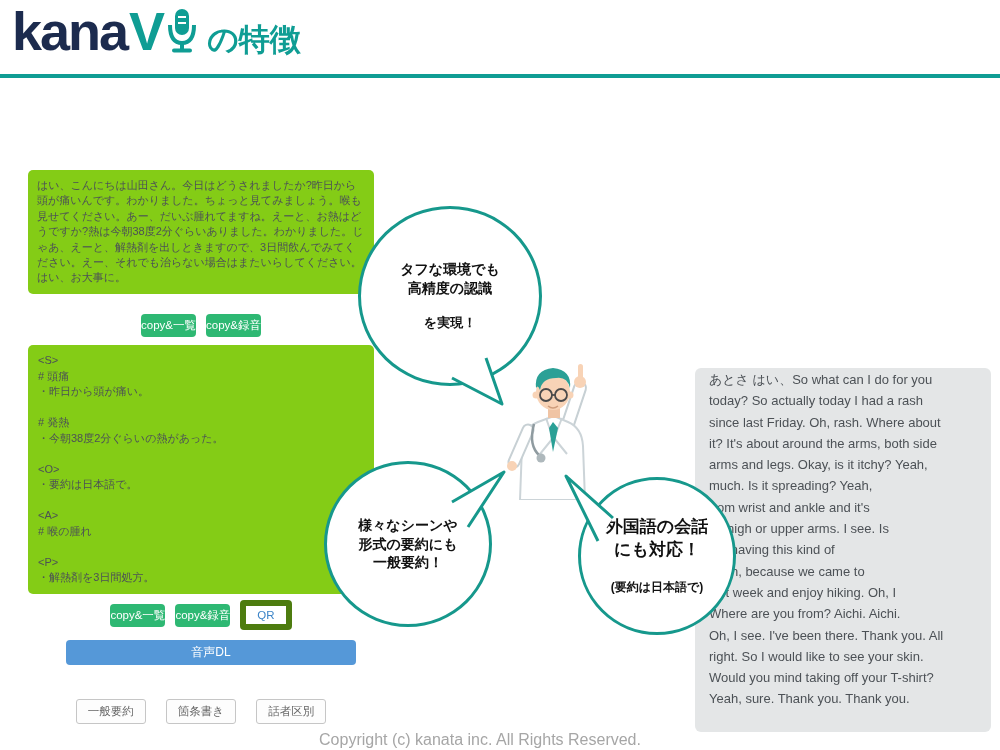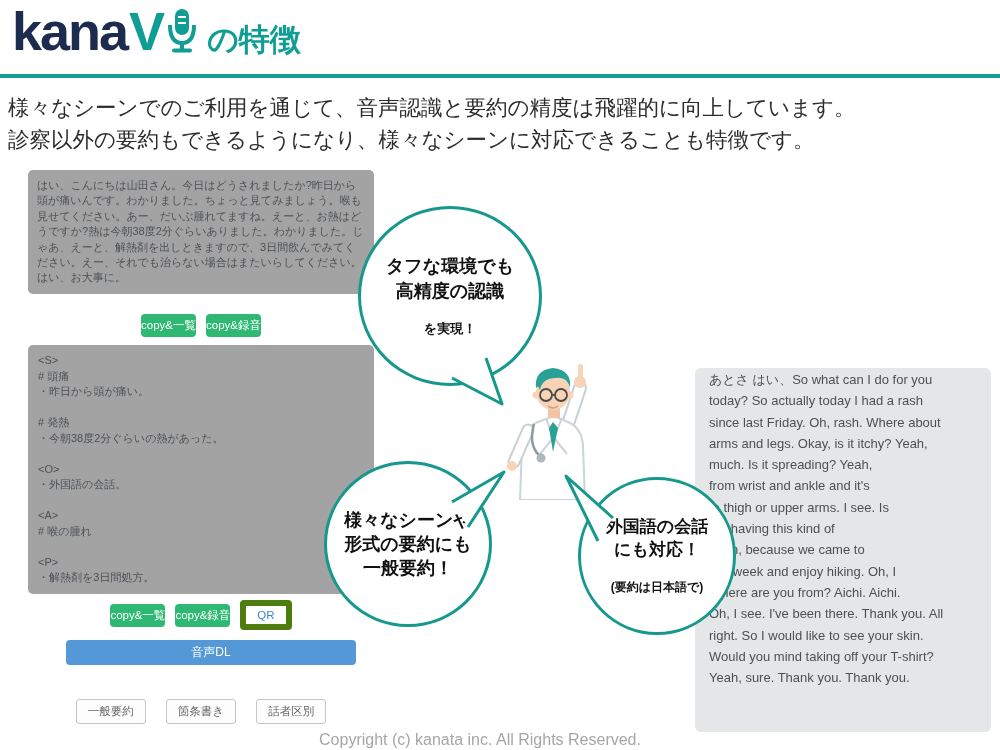--- a/index.html
+++ b/index.html
@@ -12,41 +12,41 @@
   .logo-kana { font-size:54px; font-weight:bold; color:#1c2b4e; letter-spacing:-2px; line-height:1; }
   .logo-v { font-size:54px; font-weight:bold; color:#0f9d94; line-height:1; margin-left:2px; }
   .logo-mic { margin:0 4px 1px 2px; }
   .logo-suffix { font-size:31px; font-weight:bold; color:#0f9d94; margin:0 0 3px 6px; line-height:1; }
   .header-rule { position:absolute; left:0; top:74px; width:1000px; height:4px; background:#0f9d94; }
 
   
   .intro { position:absolute; left:8px; top:92px; width:990px; font-size:21.5px; color:#2d2d2d; line-height:1.5; }
 
   
-  .gray-box { background:#a3a3a3; border-radius:5px; color:#4c5156; z-index:1; }
+  .gray-box { background:#84cc16; border-radius:5px; color:#4c5156; z-index:1; }
   .transcript-box { position:absolute; left:28px; top:170px; width:346px; padding:8px 9px; font-size:11px; line-height:1.4; overflow-wrap:anywhere; }
   .btn-row { position:absolute; display:flex; gap:10px; justify-content:center; align-items:center; z-index:1; }
   .tr-btns { left:28px; top:314px; width:346px; }
   .btn { border:none; border-radius:4px; font-size:11.5px; padding:4px 0; cursor:pointer; font-family:inherit; }
   .btn-green { background:#2eb873; color:#fff; }
   .btn-qr { background:#fff; color:#3d85c8; border:6px solid #4d7c0f; padding:3px 11px; }
   .summary-box { position:absolute; left:28px; top:345px; width:346px; padding:8px 10px; font-size:11px; }
   .sum-line { min-height:15.5px; line-height:15.5px; }
   .sum-btns { left:28px; top:600px; width:346px; }
   .dl-btn { position:absolute; left:66px; top:640px; width:290px; height:25px; background:#5598d8; color:#fff; border:none; border-radius:4px; font-size:12px; font-family:inherit; cursor:pointer; z-index:1; }
   .mode-btns { left:28px; top:699px; width:346px; gap:20px; }
   .btn-mode { background:#fdfdfd; color:#666; border:1px solid #c6c6c6; border-radius:3px; font-size:11.5px; padding:4px 11px; }
 
   
   .english-box { position:absolute; left:695px; top:368px; width:296px; height:364px; padding:1px 14px; font-size:13px; color:#4c5156; background:#e4e6e7; border-radius:6px; z-index:1; }
   .eng-line { line-height:21.3px; white-space:nowrap; overflow:hidden; }
 
   
   .bubble { position:absolute; background:#fff; border:3px solid #16988c; border-radius:50%; display:flex; flex-direction:column; align-items:center; justify-content:center; text-align:center; z-index:5; }
-  .bubble .main { font-size:18px; font-weight:bold; color:#111; line-height:1.35; }
+  .bubble .main { font-size:14px; font-weight:bold; color:#111; line-height:1.35; }
   .bubble .small { font-size:13px; font-weight:bold; color:#111; line-height:1.3; margin-top:18px; }
   .bubble1 { left:358px; top:206px; width:184px; height:180px; }
   .bubble2 { left:324px; top:461px; width:168px; height:166px; }
   .bubble3 { left:578px; top:477px; width:158px; height:158px; }
   .bubble3 .main { font-size:17px; }
   .bubble3 .small { font-size:12px; }
   .tails { position:absolute; left:0; top:0; z-index:6; pointer-events:none; }
 
   .doctor { position:absolute; left:468px; top:350px; z-index:2; }
 
@@ -68,42 +68,38 @@
         <line x1="11" y1="16" x2="19" y2="16" stroke="#fff" stroke-width="2"></line>
         <path d="M3 18 Q3 36 15 36 Q27 36 27 18" fill="none" stroke="#0f9d94" stroke-width="4"></path>
         <line x1="15" y1="36" x2="15" y2="42" stroke="#0f9d94" stroke-width="4"></line>
         <line x1="7" y1="43.5" x2="23" y2="43.5" stroke="#0f9d94" stroke-width="4" stroke-linecap="round"></line>
       </svg>
     </span>
     <span class="logo-suffix">の特徴</span>
   </div>
   <div class="header-rule"></div>
 
-  <div class="intro">
-    <div>様々なシーンでのご利用を通じて、音声認識と要約の精度は飛躍的に向上しています。</div>
-    <div>診察以外の要約もできるようになり、様々なシーンに対応できることも特徴です。</div>
-  </div>
 
   <div class="gray-box transcript-box">はい、こんにちは山田さん。今日はどうされましたか?昨日から頭が痛いんです。わかりました。ちょっと見てみましょう。喉も見せてください。あー、だいぶ腫れてますね。えーと、お熱はどうですか?熱は今朝38度2分ぐらいありました。わかりました。じゃあ、えーと、解熱剤を出しときますので、3日間飲んでみてください。えー、それでも治らない場合はまたいらしてください。はい、お大事に。</div>
 
   <div class="btn-row tr-btns">
     <button class="btn btn-green">copy&amp;一覧</button>
     <button class="btn btn-green">copy&amp;録音</button>
   </div>
 
   <div class="gray-box summary-box">
     <div class="sum-line">&lt;S&gt;</div>
     <div class="sum-line"># 頭痛</div>
     <div class="sum-line">・昨日から頭が痛い。</div>
     <div class="sum-line"></div>
     <div class="sum-line"># 発熱</div>
     <div class="sum-line">・今朝38度2分ぐらいの熱があった。</div>
     <div class="sum-line"></div>
     <div class="sum-line">&lt;O&gt;</div>
-    <div class="sum-line">・外国語の会話。</div>
+    <div class="sum-line">・要約は日本語で。</div>
     <div class="sum-line"></div>
     <div class="sum-line">&lt;A&gt;</div>
     <div class="sum-line"># 喉の腫れ</div>
     <div class="sum-line"></div>
     <div class="sum-line">&lt;P&gt;</div>
     <div class="sum-line">・解熱剤を3日間処方。</div>
   </div>
 
   <div class="btn-row sum-btns">
     <button class="btn btn-green">copy&amp;一覧</button>
@@ -143,20 +139,21 @@
       <circle cx="93" cy="45" r="6" fill="none" stroke="#4a4a4a" stroke-width="1.8"></circle>
       <path d="M84 45 L87 45" stroke="#4a4a4a" stroke-width="1.8"></path>
       <path d="M80 56 Q85 60 90 56" fill="none" stroke="#cf9d7c" stroke-width="1.6"></path>
     </svg>
   </div>
 
   <div class="english-box">
     <div class="eng-line">あとさ はい、So what can I do for you</div>
     <div class="eng-line">today? So actually today I had a rash</div>
     <div class="eng-line">since last Friday. Oh, rash. Where about</div>
+    <div class="eng-line">it? It's about around the arms, both side</div>
     <div class="eng-line">arms and legs. Okay, is it itchy? Yeah,</div>
     <div class="eng-line">much. Is it spreading? Yeah,</div>
     <div class="eng-line">from wrist and ankle and it's</div>
     <div class="eng-line">to thigh or upper arms. I see. Is</div>
     <div class="eng-line">me having this kind of</div>
     <div class="eng-line">Yeah, because we came to</div>
     <div class="eng-line">last week and enjoy hiking. Oh, I</div>
     <div class="eng-line">Where are you from? Aichi. Aichi.</div>
     <div class="eng-line">Oh, I see. I've been there. Thank you. All</div>
     <div class="eng-line">right. So I would like to see your skin.</div>

